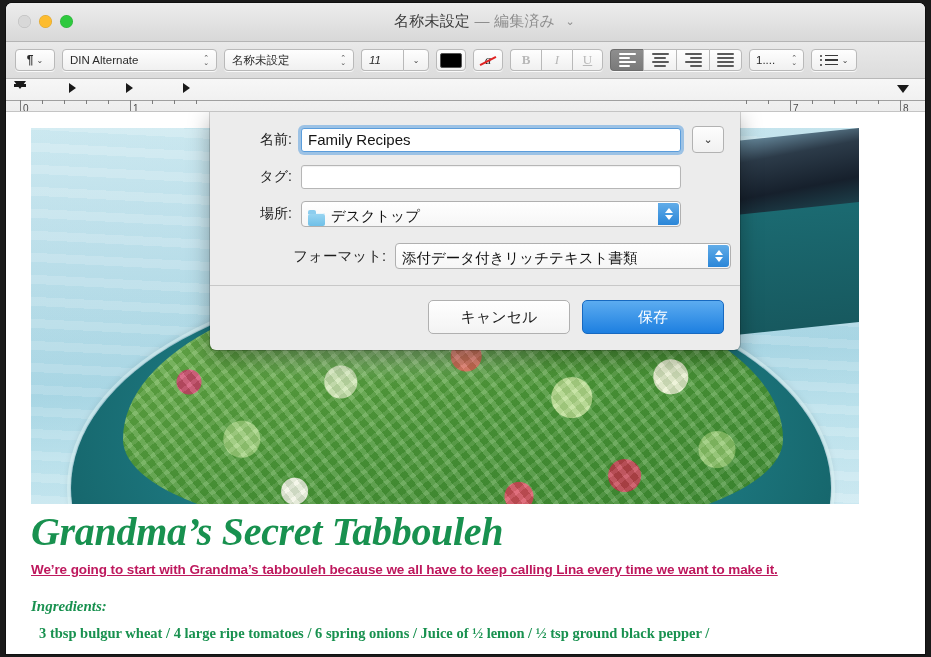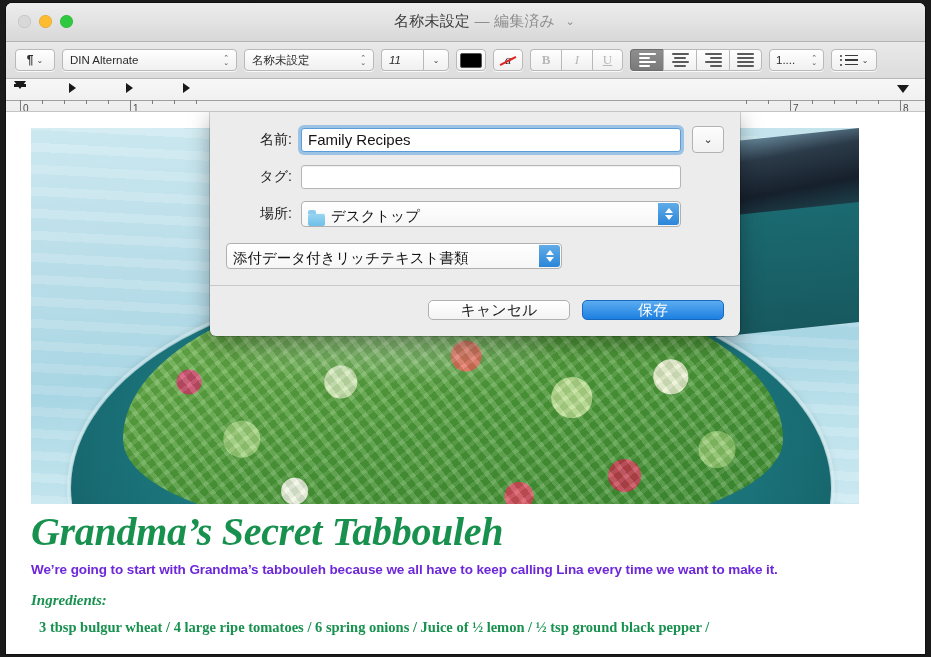--- a/index.html
+++ b/index.html
@@ -87,21 +87,21 @@
     display: flex;
     align-items: center;
     box-sizing: border-box;
     font-size: 11.5px;
     color: #2b2b2b;
   }
   .tb-para { width: 40px; justify-content: center; gap: 3px; padding: 0 4px; }
   .pilcrow { font-size: 12px; font-weight: bold; }
   .chev-sm { font-size: 8px; color: #444; }
 
-  .tb-font { width: 175px; padding: 0 7px; justify-content: space-between; }
+  .tb-font { width: 155px; padding: 0 7px; justify-content: space-between; }
   .tb-style { width: 130px; padding: 0 7px; justify-content: space-between; }
   .tb-size { width: 42px; padding: 0 7px; border-right: none; border-radius: 4px 0 0 4px; font-style: italic; }
   .tb-sizechev {
     width: 26px; justify-content: center;
     border-radius: 0 4px 4px 0;
     margin-left: -7px;
   }
   .stepper {
     display: inline-flex; flex-direction: column;
     line-height: 5px; font-size: 7px; color: #4a4a4a;
@@ -337,24 +337,25 @@
     font-weight: bold;
     font-size: 40px;
     color: #18914f;
     line-height: 1.1;
     letter-spacing: -0.3px;
     margin: 0 0 7px 0;
   }
   .body-line {
     font-size: 13.5px;
     font-weight: bold;
-    color: #6d28d9;
+    color: #be185d;
     line-height: 1.3;
-    margin: 0 0 13px 0;
+    margin: 0 0 19px 0;
     letter-spacing: -0.1px;
+    text-decoration: underline;
   }
   .sub-head {
     font-family: "Liberation Serif", serif;
     font-style: italic;
     font-weight: bold;
     font-size: 15px;
     color: #18914f;
     margin: 0 0 10px 0;
   }
   .ing-line {
@@ -485,21 +486,21 @@
     margin: 0;
   }
   .sheet-buttons {
     display: flex;
     justify-content: flex-end;
     gap: 12px;
     padding: 14px 16px 16px 16px;
   }
   .btn {
     min-width: 142px;
-    height: 20px;
+    height: 34px;
     border-radius: 5px;
     font-size: 15px;
     display: flex; align-items: center; justify-content: center;
     box-sizing: border-box;
     text-align: right;
   }
   .btn-cancel {
     background: linear-gradient(to bottom, #ffffff, #f3f3f3);
     border: 1px solid #b0b0b0;
     color: #1b1b1b;
@@ -713,20 +714,21 @@
             <span class="popup-text">デスクトップ</span>
             <span class="popup-stepper">
                 <s class="up"></s>
                 <s class="dn"></s>
               </span>
           </div>
           <div class="expand-btn" style="visibility:hidden;"></div>
         </div>
 
         <div class="row row-format">
+          <div class="row-label">フォーマット:</div>
           <div class="popup">
             <span class="popup-text">添付データ付きリッチテキスト書類</span>
             <span class="popup-stepper">
                 <s class="up"></s>
                 <s class="dn"></s>
               </span>
           </div>
         </div>
 
         <div class="sheet-sep"></div>

